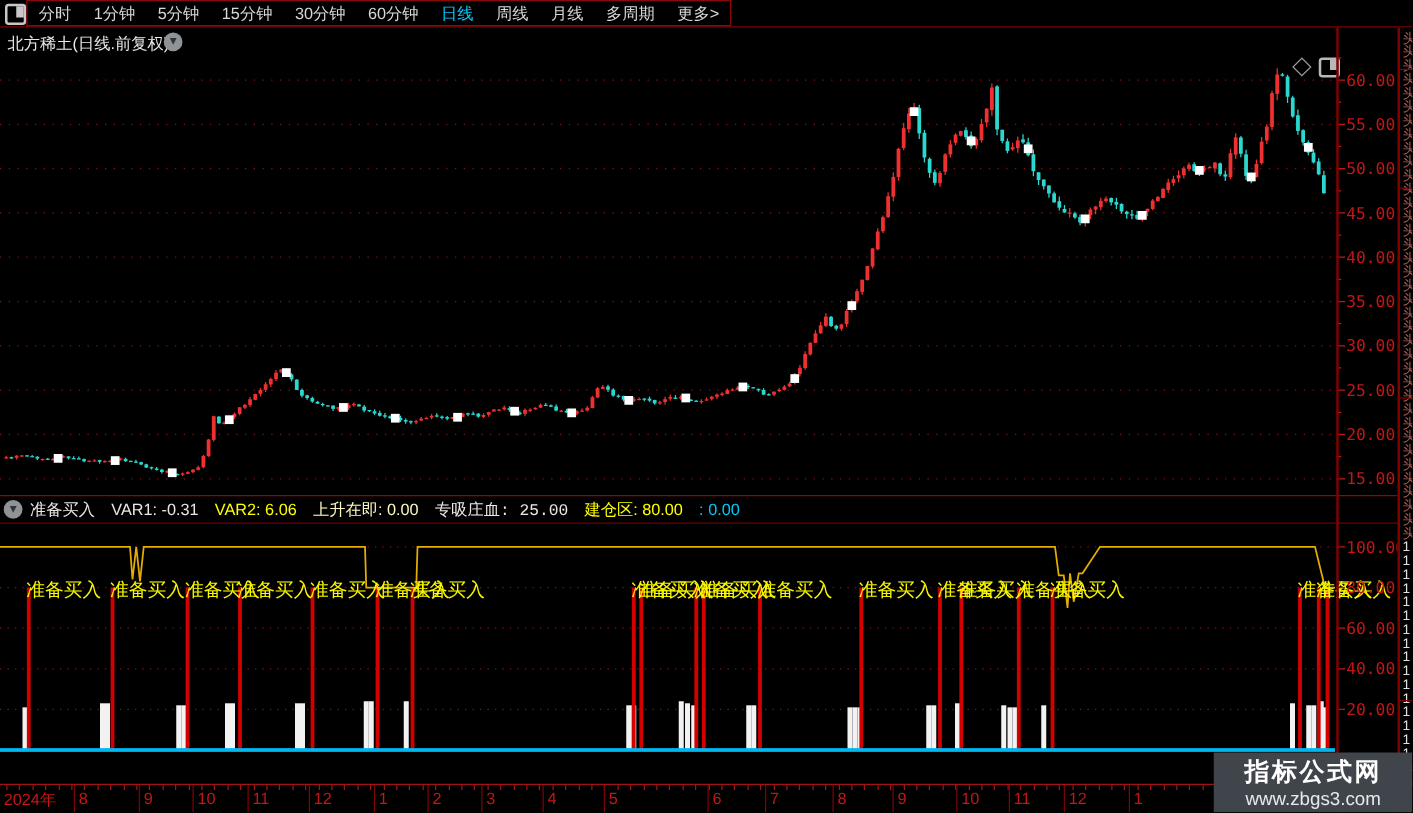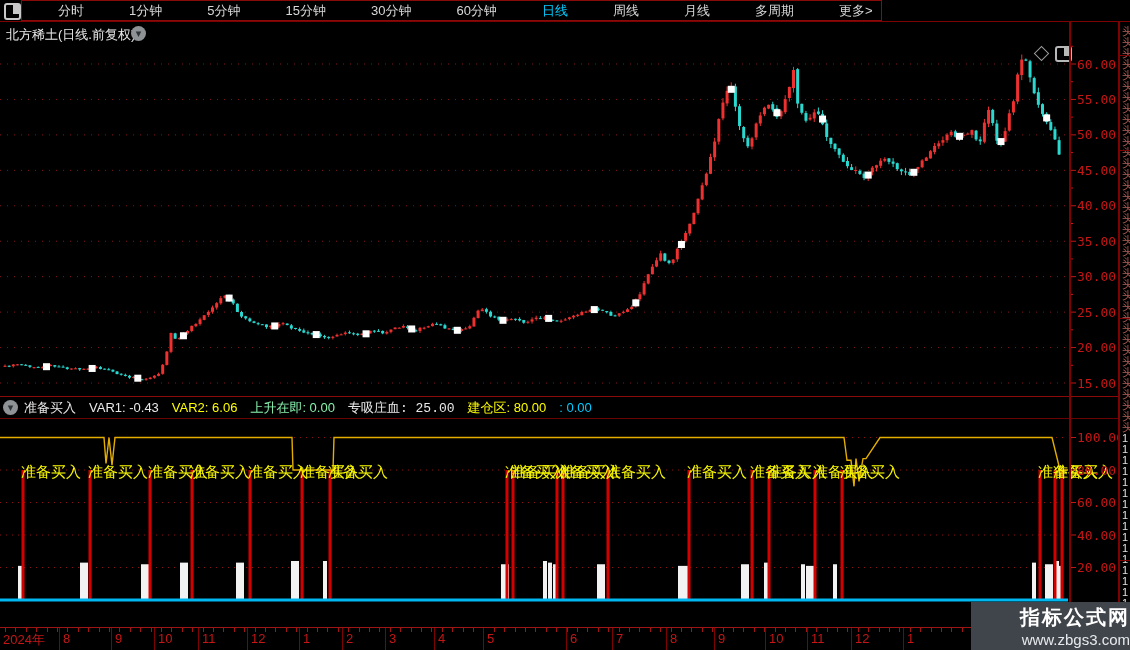--- a/index.html
+++ b/index.html
@@ -3,21 +3,21 @@
 <meta charset="utf-8">
 <style>
   html,body{margin:0;padding:0;background:#000;}
   #screen{position:relative;width:1130px;height:650px;background:#000;overflow:hidden;
           font-family:"Liberation Sans",sans-serif;color:#d8d8d8;}
   
   #topbar{position:absolute;left:0;top:0;width:1130px;height:21px;border-bottom:1px solid #7e0202;background:#000;}
   .winicon{position:absolute;left:4px;top:3px;width:13px;height:13px;border:2px solid #c8c8c8;border-radius:3px;}
   .winicon i{position:absolute;right:0;top:0;width:6px;height:9px;background:#c8c8c8;}
   #menuL{position:absolute;left:21px;top:0;height:19px;border:1px solid #8a0a0a;display:flex;align-items:center;}
-  #menuL span{padding:0 9px;font-size:13px;line-height:19px;color:#d8d8d8;cursor:default;white-space:nowrap;margin-left:27px;}
+  #menuL span{padding:0 9px;font-size:13px;line-height:19px;color:#d8d8d8;cursor:default;white-space:nowrap;}
   #menuL span.active{color:#00ccff;}
   #menuR{position:absolute;right:1px;top:0;height:19px;border:1px solid #8a0a0a;display:flex;align-items:center;}
   #menuR span{padding:0 11px;font-size:13px;line-height:19px;border-left:1px solid #8a0a0a;white-space:nowrap;}
   #menuR span:first-child{border-left:none;}
   
   #titlerow{position:absolute;left:0;top:22px;width:1130px;height:22px;}
   #stocktitle{position:absolute;left:6px;top:4px;font-size:13px;color:#e8e8e8;white-space:nowrap;}
   .circbtn{position:absolute;width:15px;height:15px;border-radius:50%;background:#8f9396;color:#2f3438;
            font-size:11px;line-height:14px;text-align:center;}
   #title-chev{left:131px;top:4px;}
@@ -40,21 +40,21 @@
   #taxis .sep{position:absolute;top:0;width:1px;height:23px;background:#7e0202;}
   #taxis .tk{position:absolute;top:0;width:1px;height:4px;background:#a01414;}
   
   #vaxisline{position:absolute;left:1069px;top:22px;width:2px;height:628px;background:#7e0202;}
   #rstrip{position:absolute;left:1118px;top:22px;width:12px;height:628px;background:#000;border-left:2px solid #7e0202;overflow:hidden;}
   #rstrip .g{position:absolute;left:2px;font-size:11px;line-height:11px;color:#b06058;}
   #rstrip .d{color:#e0e0e0;}
   #rstrip .hl{position:absolute;left:0;width:12px;height:1px;background:#7e0202;}
   
   #wmark{position:absolute;left:971px;top:602px;width:159px;height:48px;background:#40454b;z-index:50;
-         text-align:right;color:#fff;}
+         text-align:center;color:#fff;}
   #wmark .l1{font-size:20px;font-weight:bold;letter-spacing:2px;margin-top:2px;}
   #wmark .l2{font-size:15px;color:#e6eaee;margin-top:0px;}
 </style>
 </head>
 <body>
 
 <div id="screen">
 
   <div id="topbar">
     <span class="winicon">
@@ -666,23 +666,23 @@
         <text x="1077" y="342.5005" fill="#c41616" font-size="13" font-family="&quot;DejaVu Sans Mono&quot;,monospace">15.00</text>
         <line x1="1069" y1="320.27825" x2="1073" y2="320.27825" stroke="#c41616" stroke-width="1"></line>
       </g>
   </svg>
 
   <div id="div1"></div>
 
   <div id="indheader">
     <span class="circbtn" id="ind-chev">▾</span>
     <span class="src">准备买入</span>
-  <span class="fld" style="color: rgb(232, 232, 232);">VAR1: -0.43</span>
+  <span class="fld" style="color: rgb(232, 232, 232);">VAR1: -0.31</span>
       <span class="fld" style="color: rgb(255, 255, 0);">VAR2: 6.06</span>
-      <span class="fld" style="color: #86efac;">上升在即: 0.00</span>
+      <span class="fld" style="color: #fef9c3;">上升在即: 0.00</span>
       <span class="fld" style="color: rgb(232, 232, 232); font-family: Liberation Mono, monospace;">专吸庄血: 25.00</span>
       <span class="fld" style="color: rgb(255, 255, 0);">建仓区: 80.00</span>
       <span class="fld" style="color: rgb(0, 204, 255);">: 0.00</span>
     </div>
 
   <div id="div2"></div>
 
   <svg id="subchart" width="1130" height="208">
     <g id="s-grid">
         <line x1="0" y1="18.5" x2="1068" y2="18.5" stroke="#8a1212" stroke-width="1" stroke-dasharray="1 5"></line>

